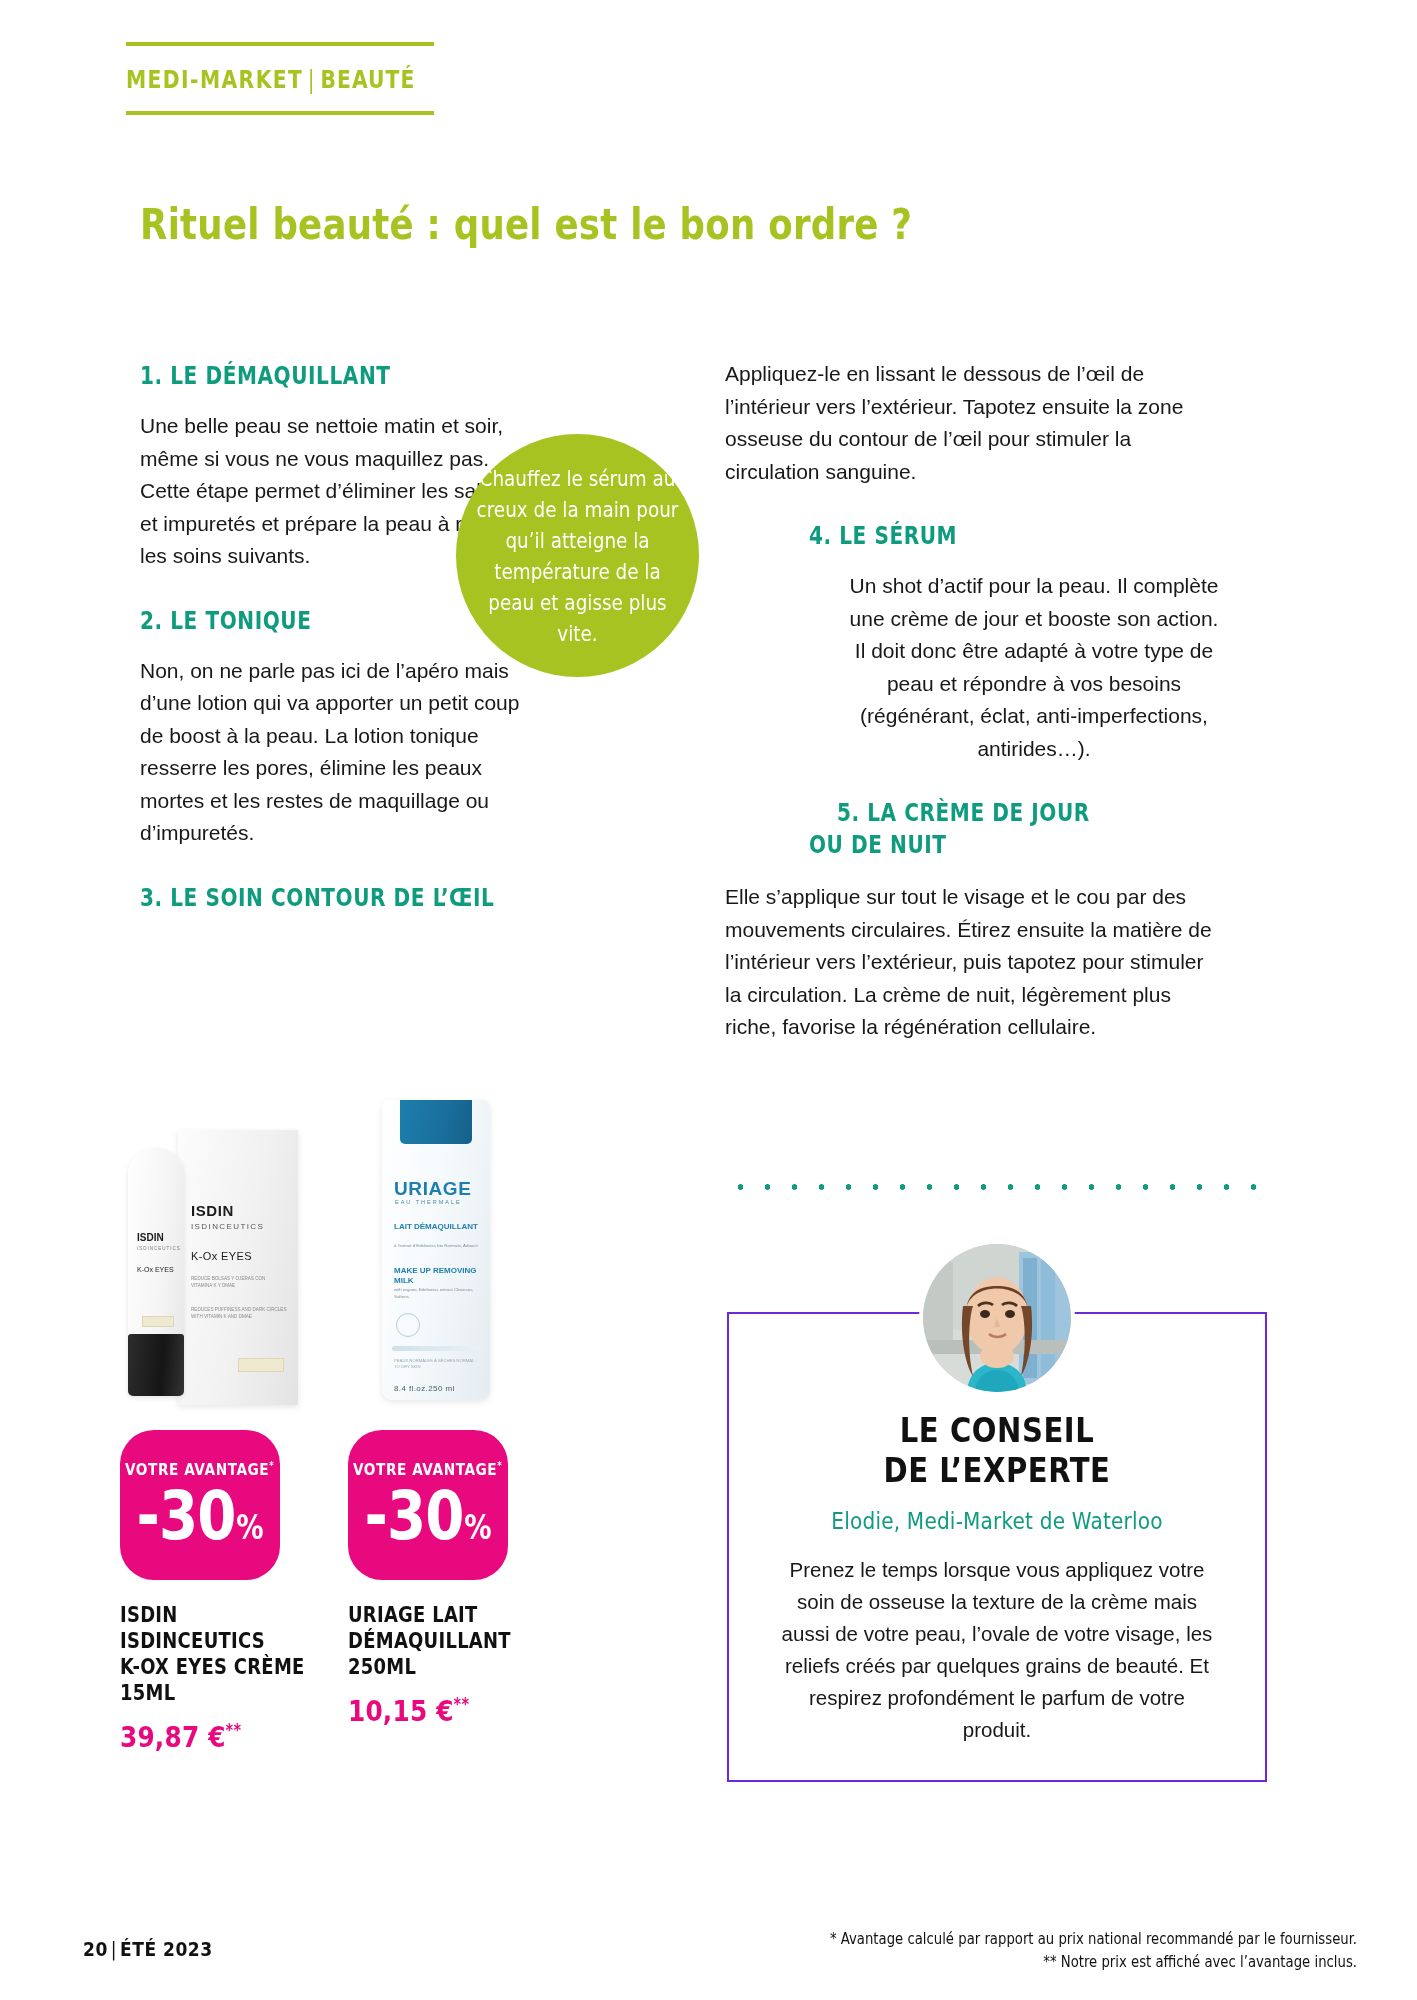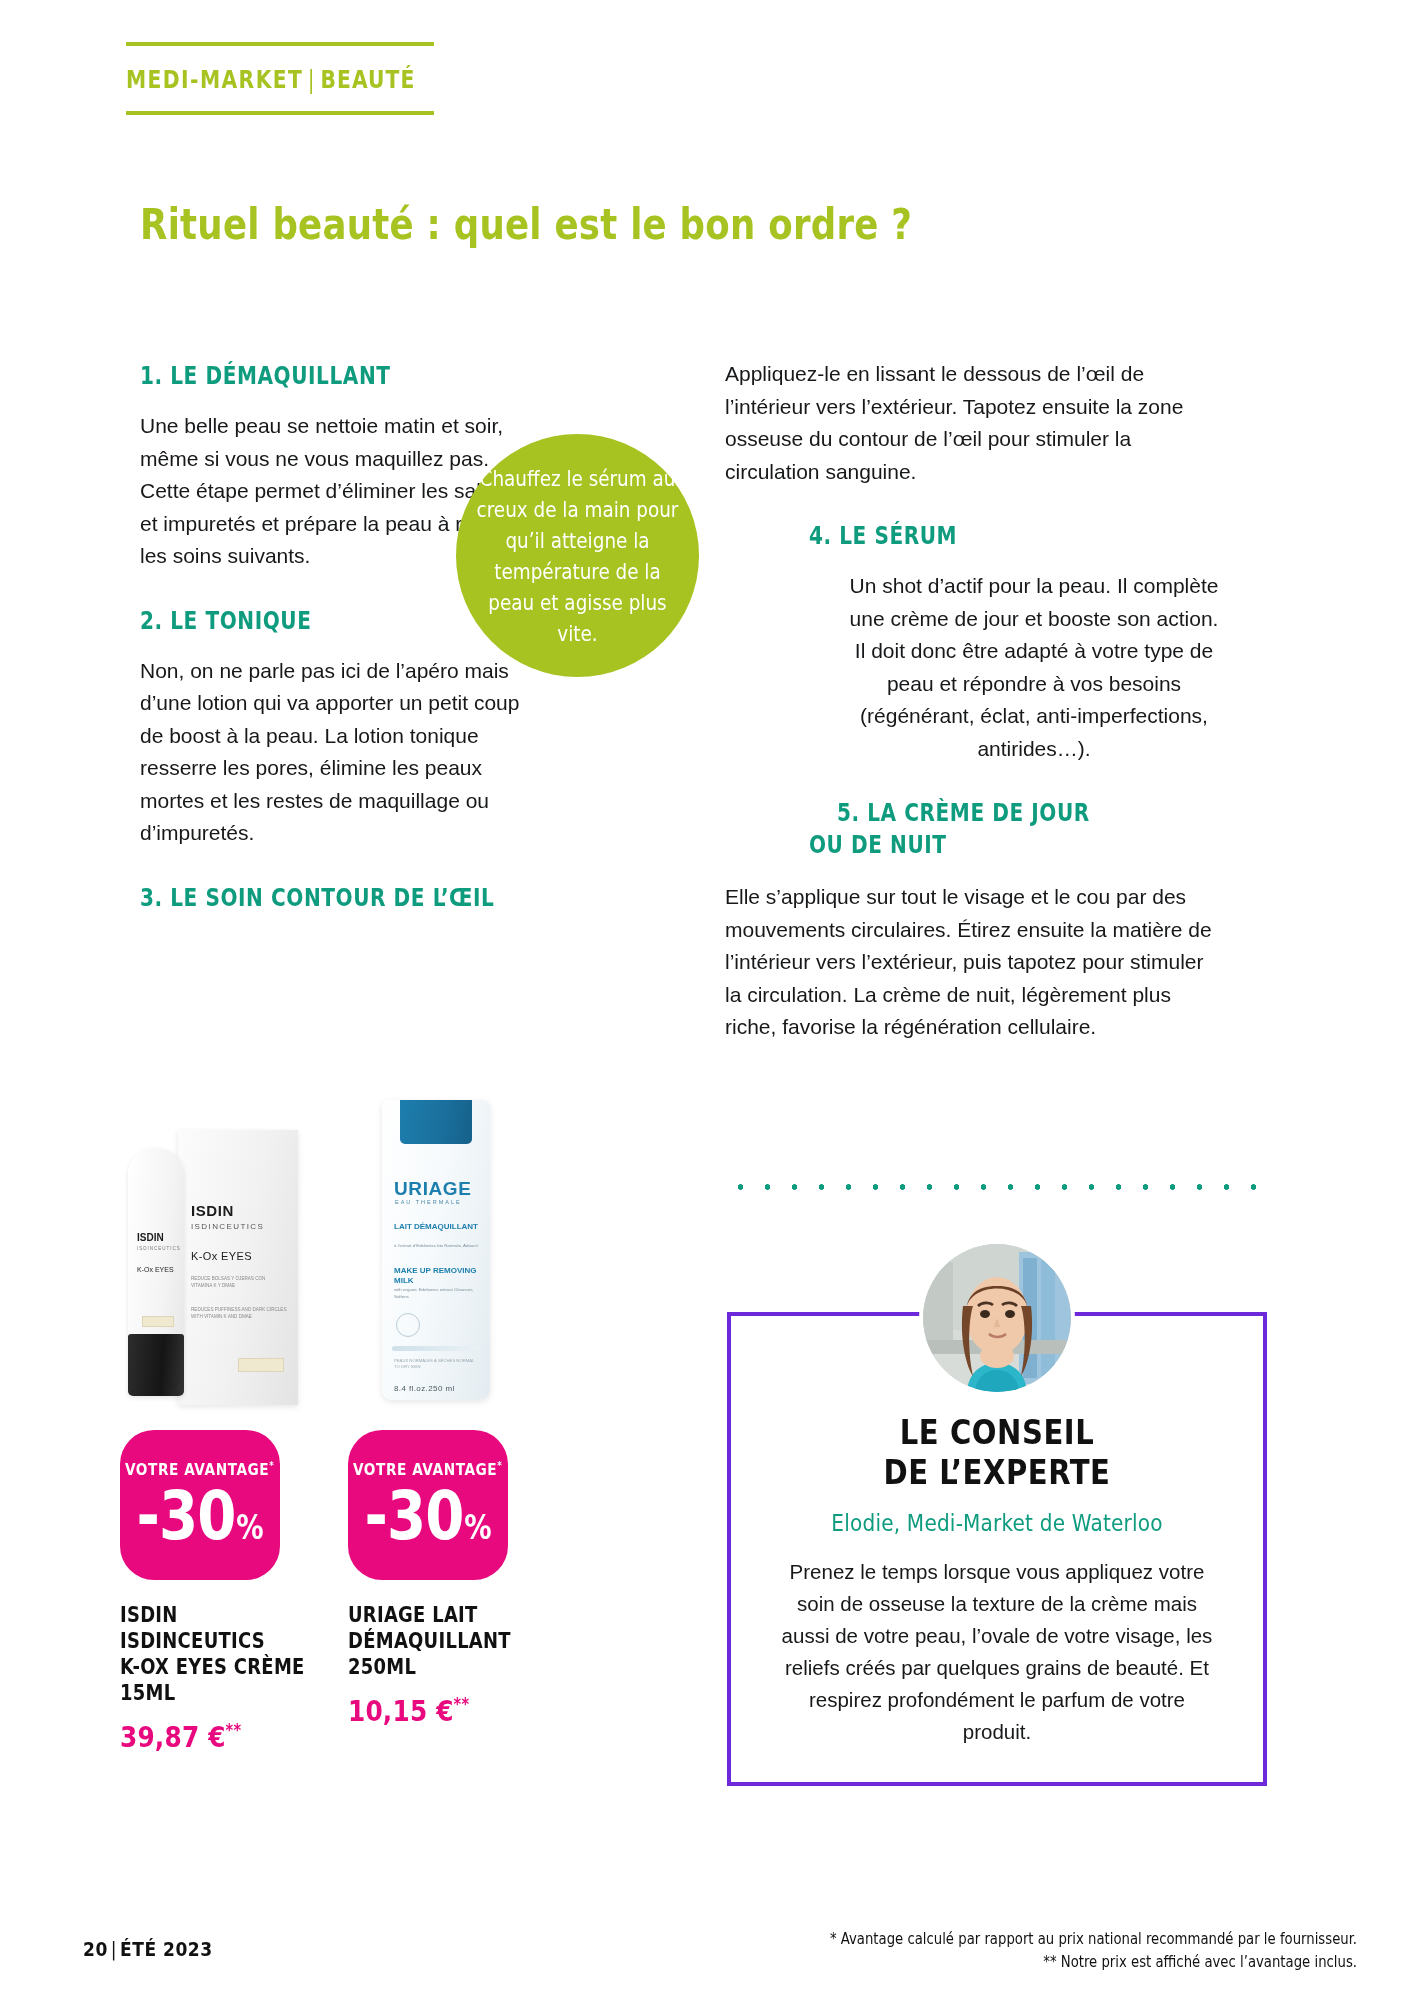--- a/index.html
+++ b/index.html
@@ -179,21 +179,21 @@
   
   .dots{
     position:absolute;left:727px;top:1182px;width:540px;height:10px;
     background-image:radial-gradient(circle, #0e9b7e 2.6px, rgba(0,0,0,0) 3px);
     background-size:27px 10px;background-repeat:repeat-x;background-position:left center;
   }
 
   
   .expert-wrap{position:absolute;left:727px;top:1312px;width:540px;}
   .expert-box{
-    border:4px solid #6d28d9;background:#fff;
+    border:2px solid #6d28d9;background:#fff;
     padding:96px 46px 34px 46px;
     text-align:center;
   }
   .avatar{
     position:absolute;left:50%;top:-68px;transform:translateX(-50%);
     width:148px;height:148px;border-radius:50%;overflow:hidden;
     background:#cfd8d4;
     box-shadow:0 0 0 4px #fff;
   }
   .expert-title{

